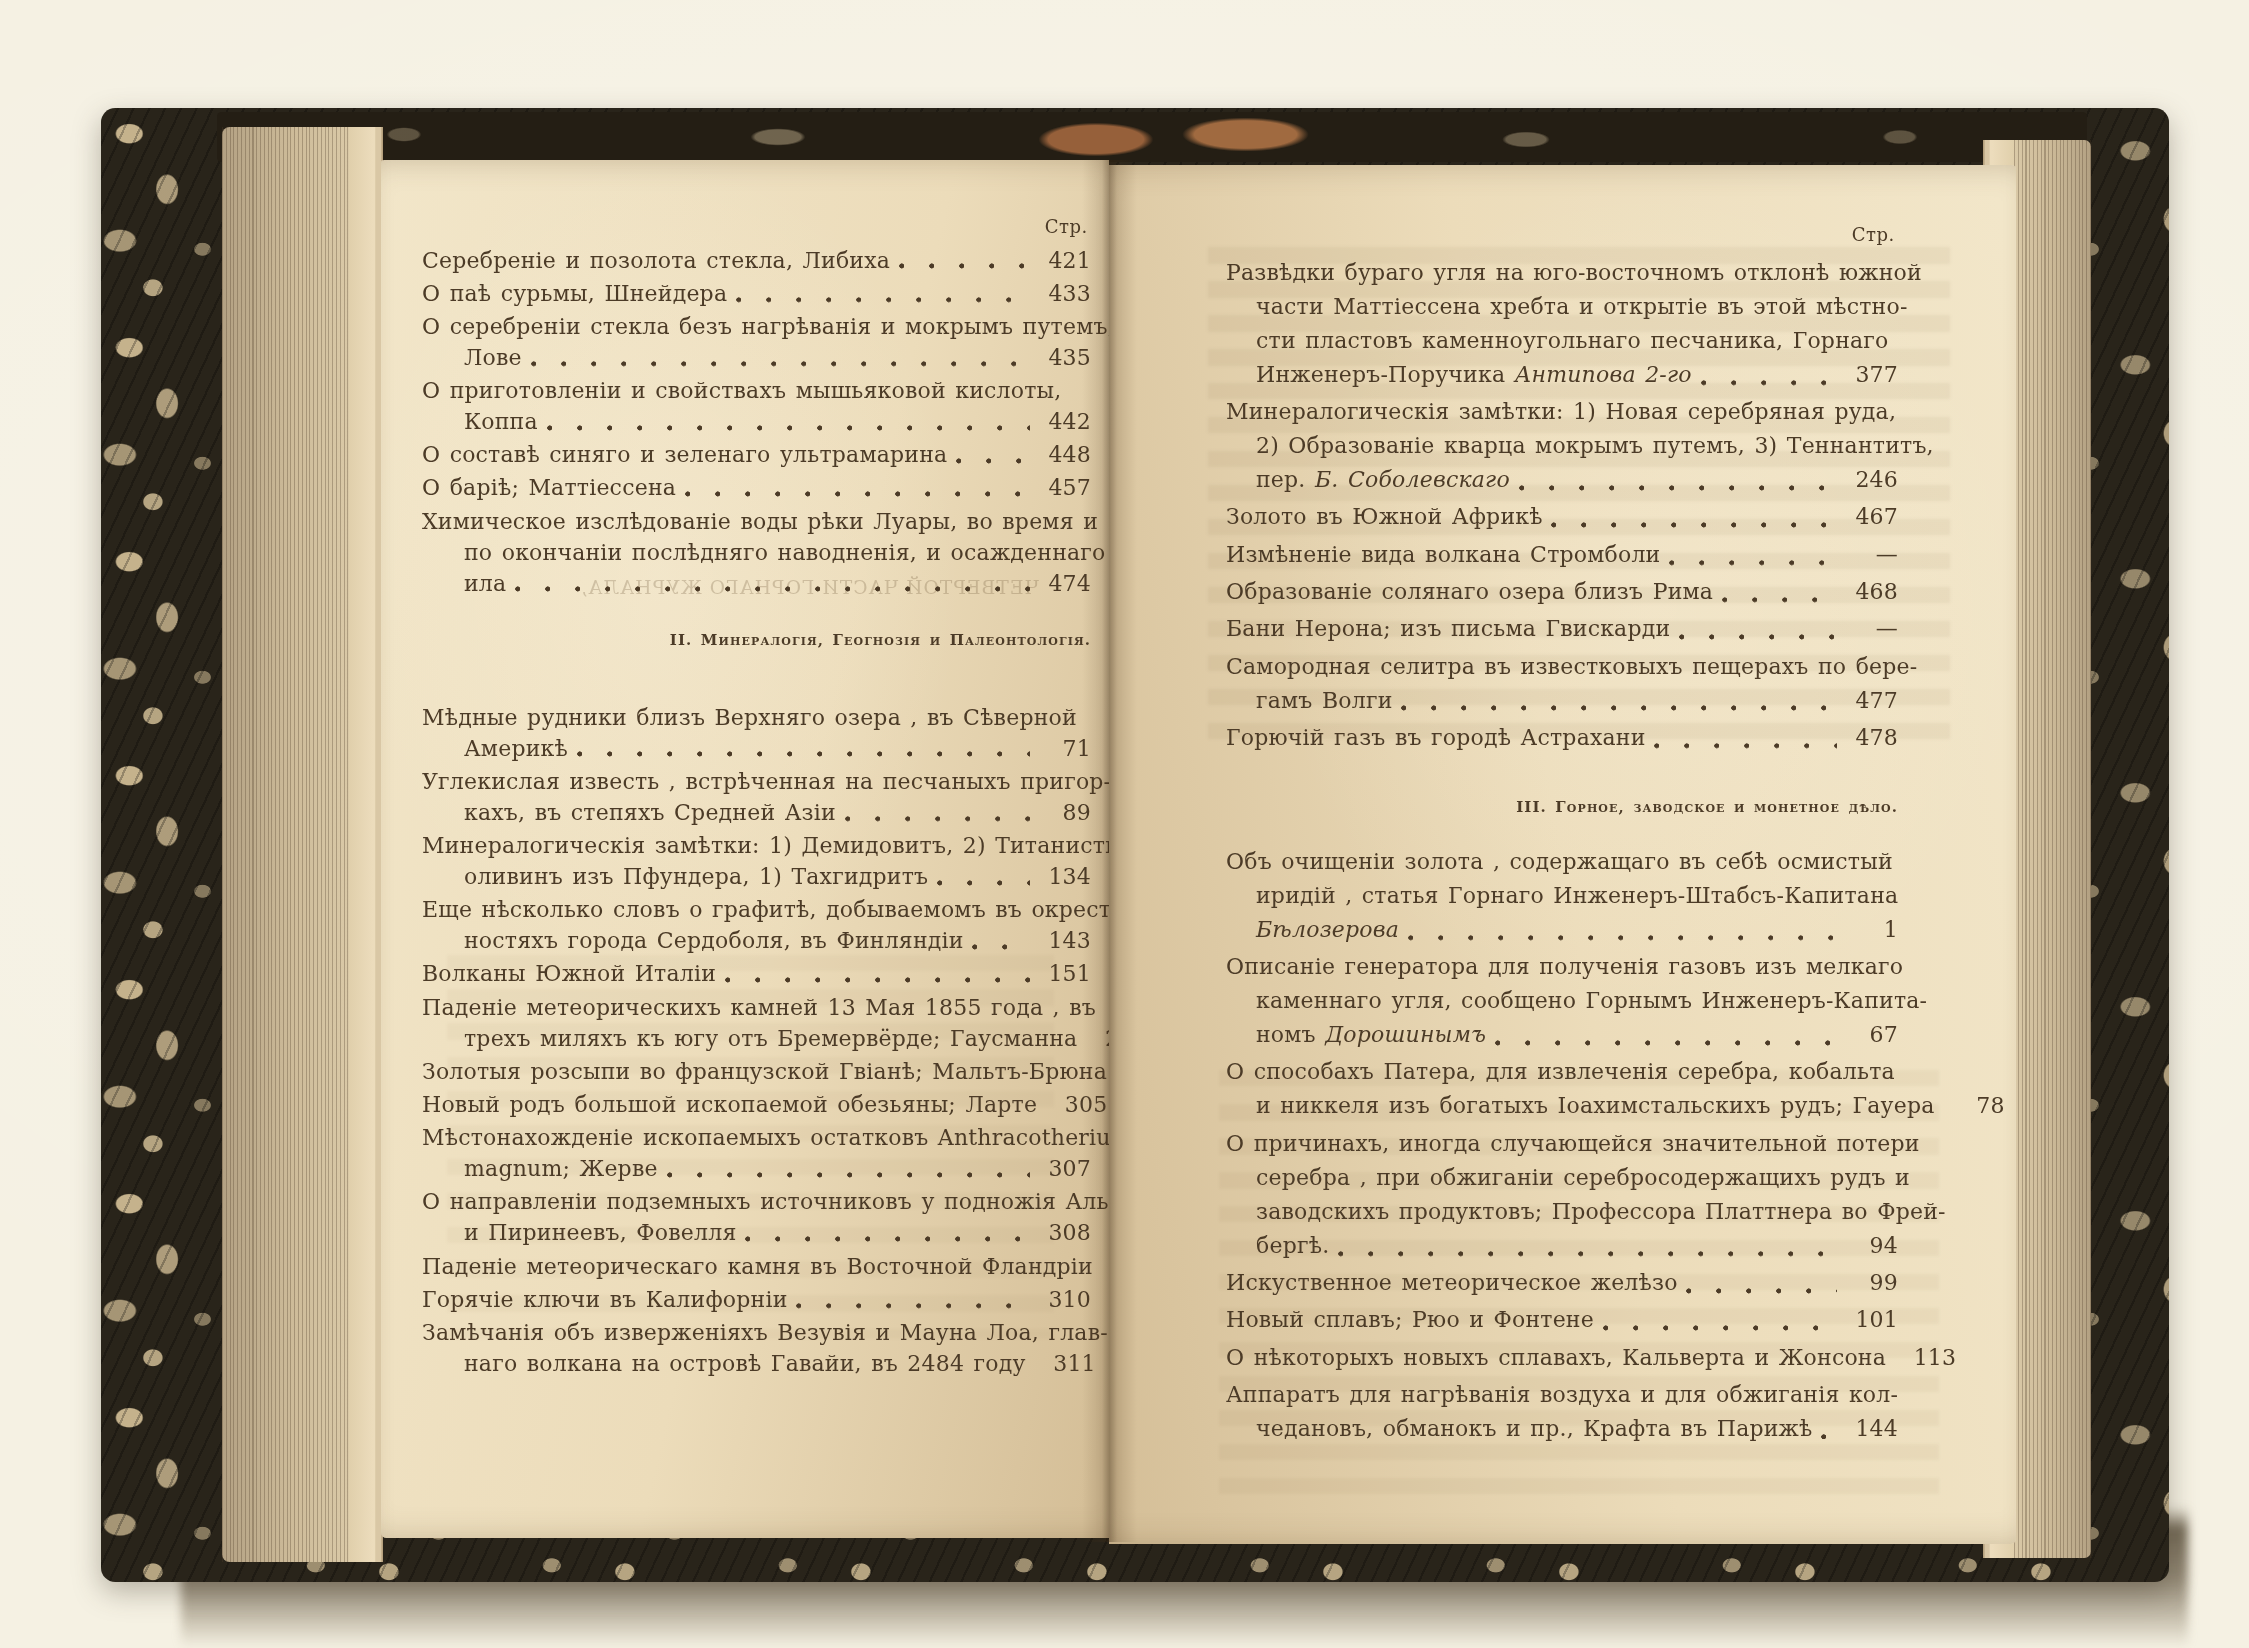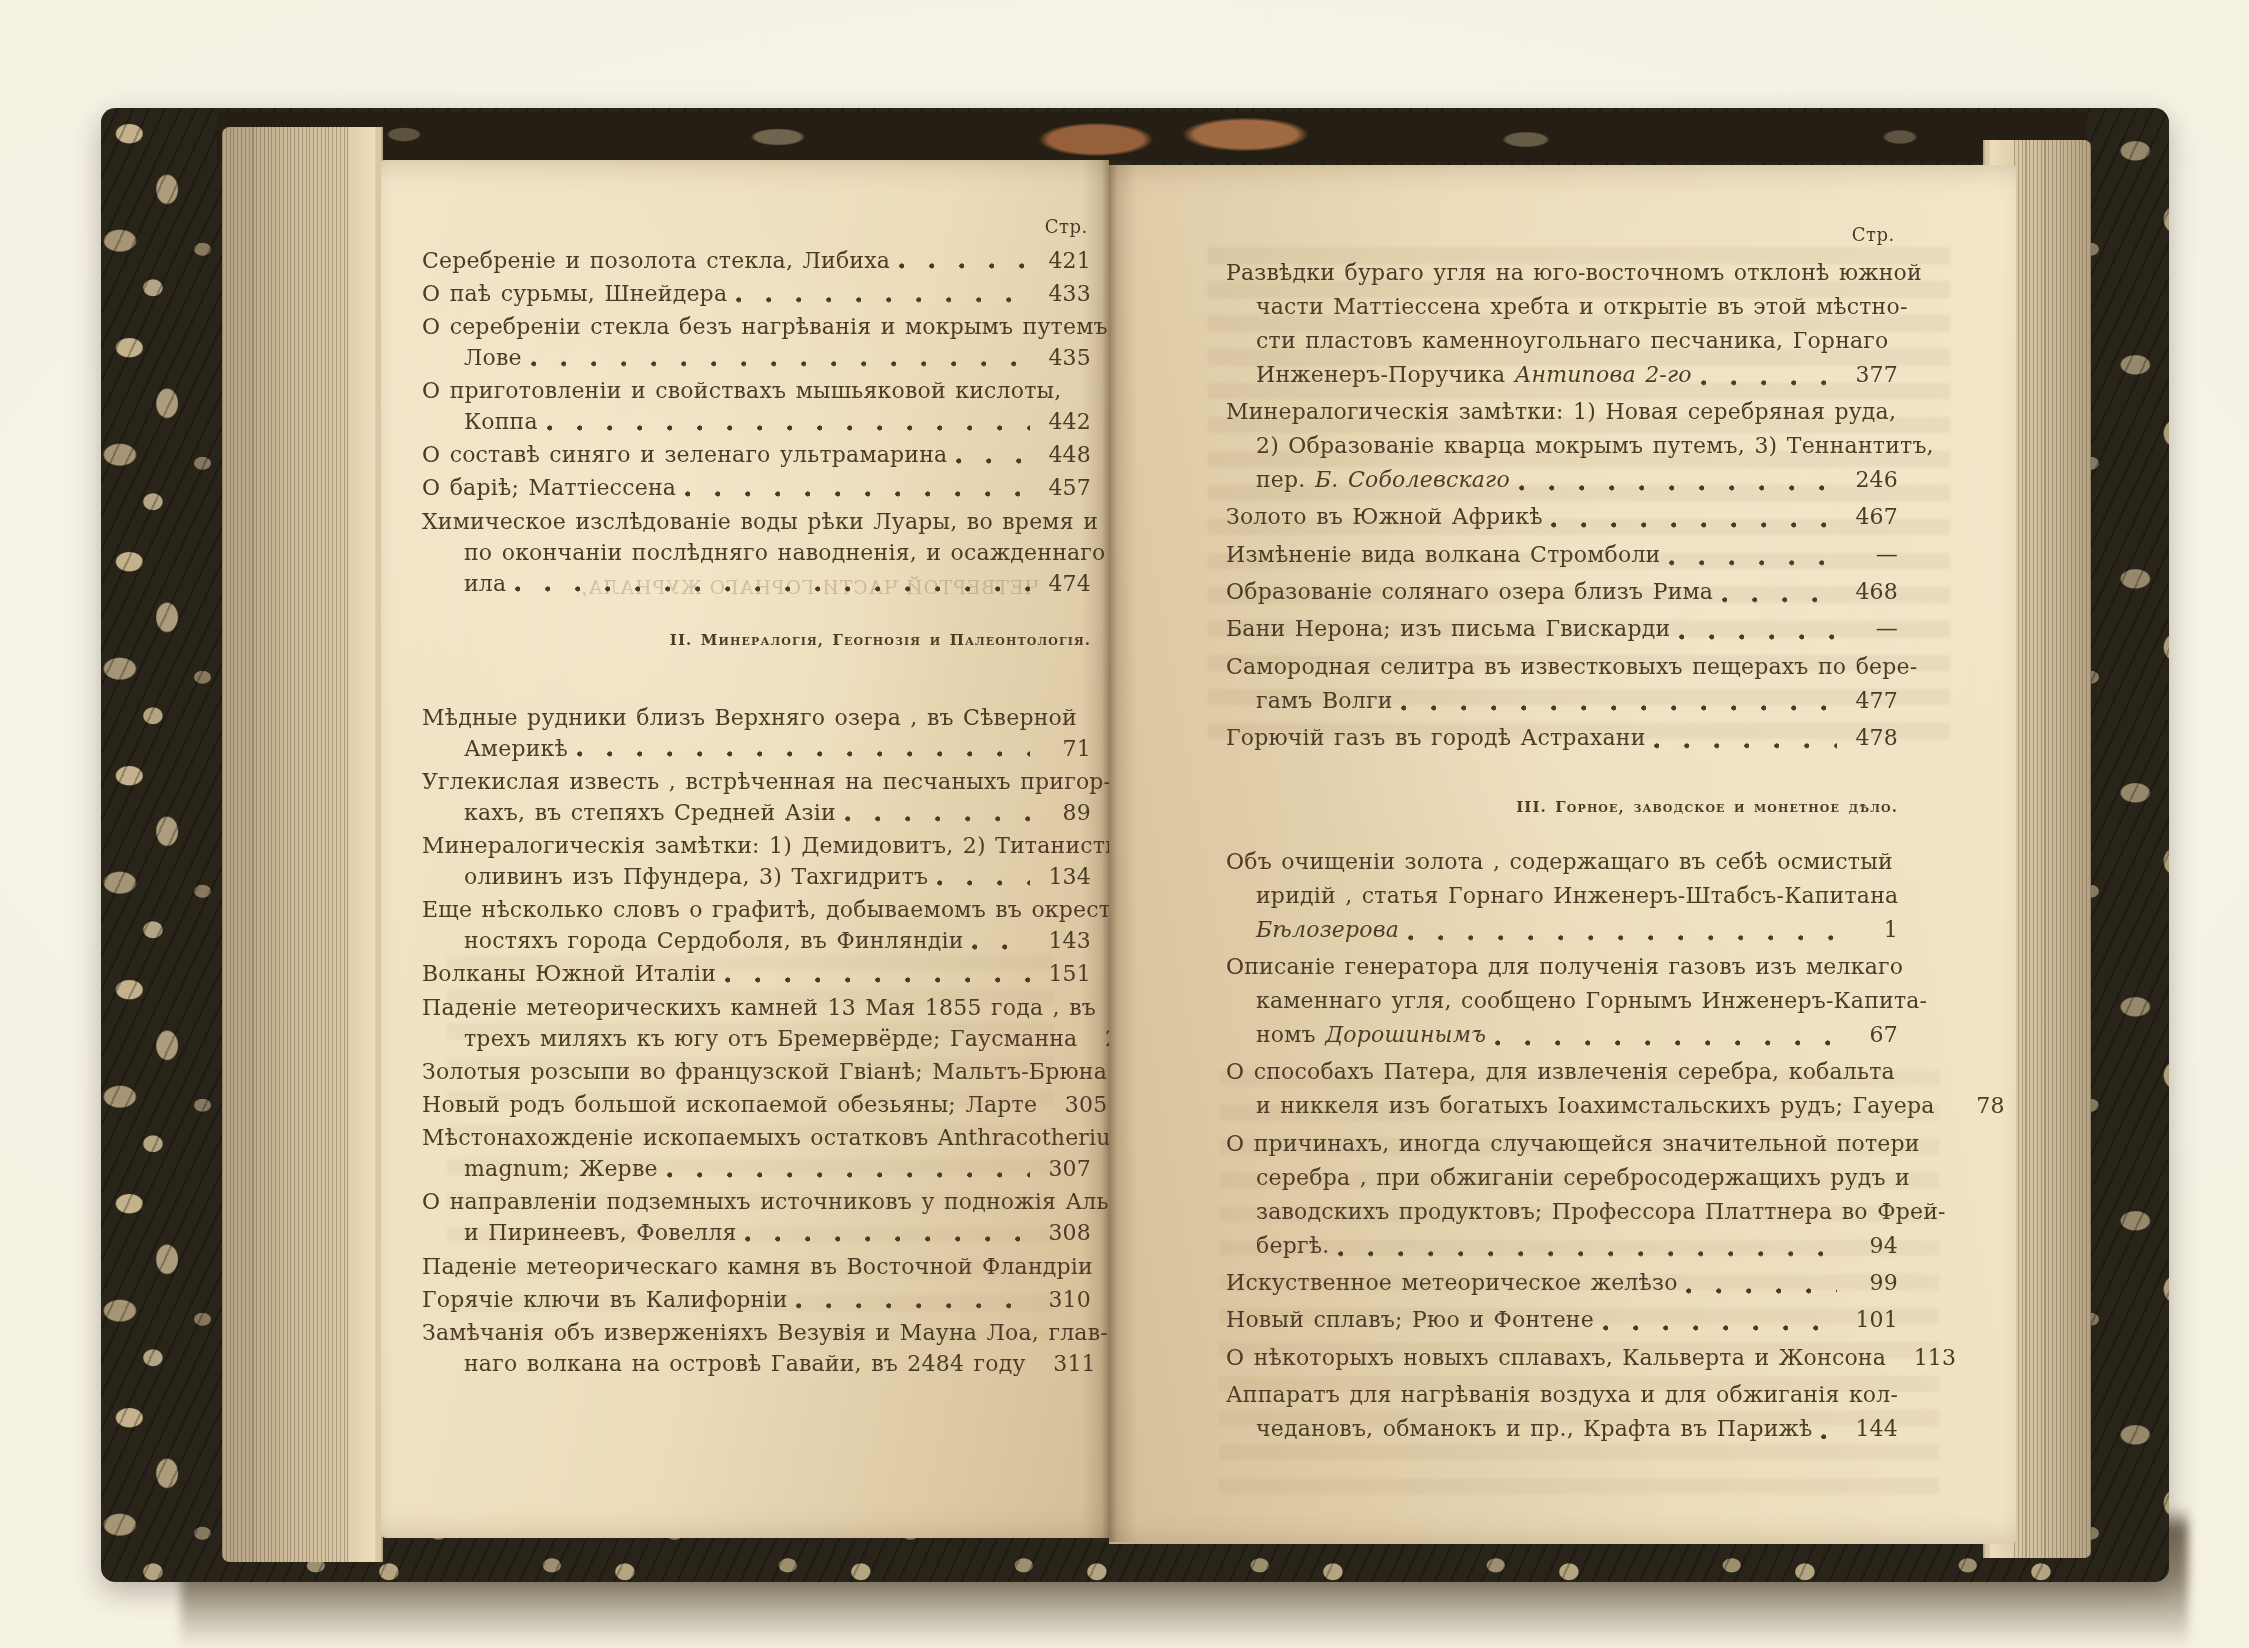--- a/index.html
+++ b/index.html
@@ -189,21 +189,21 @@
             <div class="line"><span class="txt">Углекислая известь , встрѣченная на песчаныхъ пригор-</span></div>
             <div class="line cont last">
               <span class="txt">кахъ, въ степяхъ Средней Азіи</span>
               <span class="leader"></span>
               <span class="pagenum">89</span>
             </div>
           </div>
           <div class="toc-entry">
             <div class="line"><span class="txt">Минералогическія замѣтки: 1) Демидовитъ, 2) Титанистый</span></div>
             <div class="line cont last">
-              <span class="txt">оливинъ изъ Пфундера, 3) Тахгидритъ</span>
+              <span class="txt">оливинъ изъ Пфундера, 1) Тахгидритъ</span>
               <span class="leader"></span>
               <span class="pagenum">134</span>
             </div>
           </div>
           <div class="toc-entry">
             <div class="line"><span class="txt">Еще нѣсколько словъ о графитѣ, добываемомъ въ окрест-</span></div>
             <div class="line cont last">
               <span class="txt">ностяхъ города Сердоболя, въ Финляндіи</span>
               <span class="leader"></span>
               <span class="pagenum">143</span>

